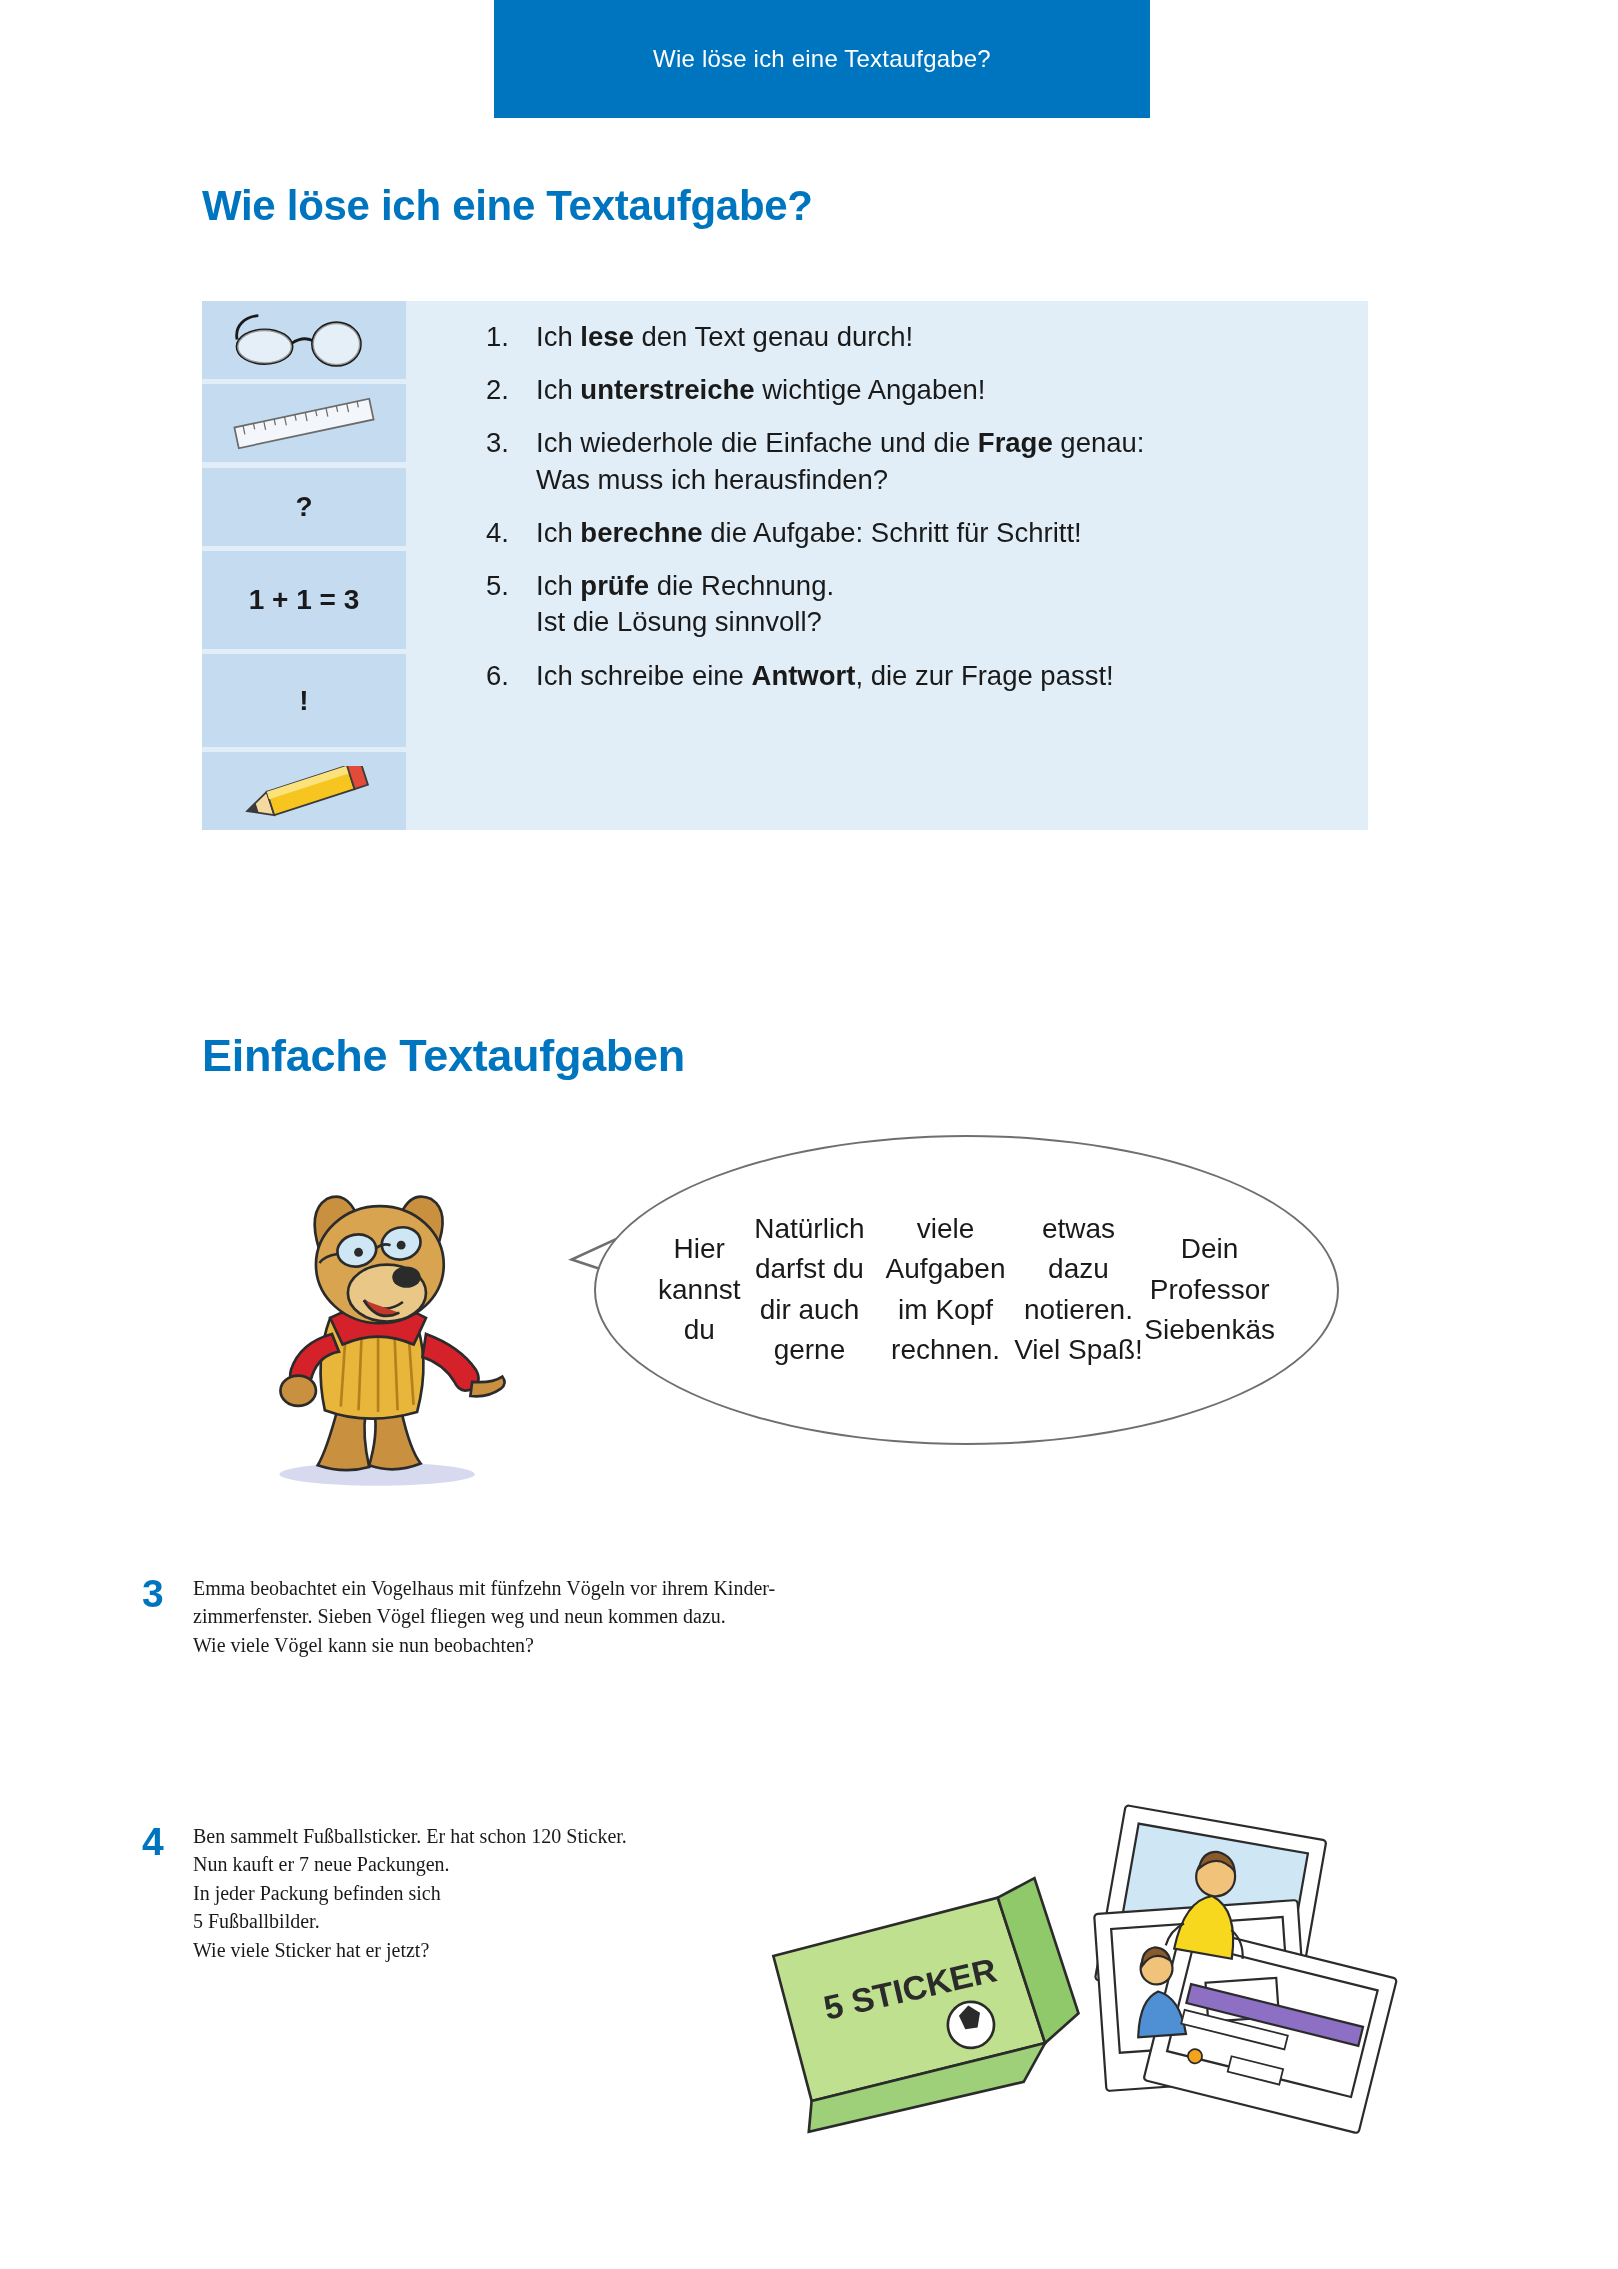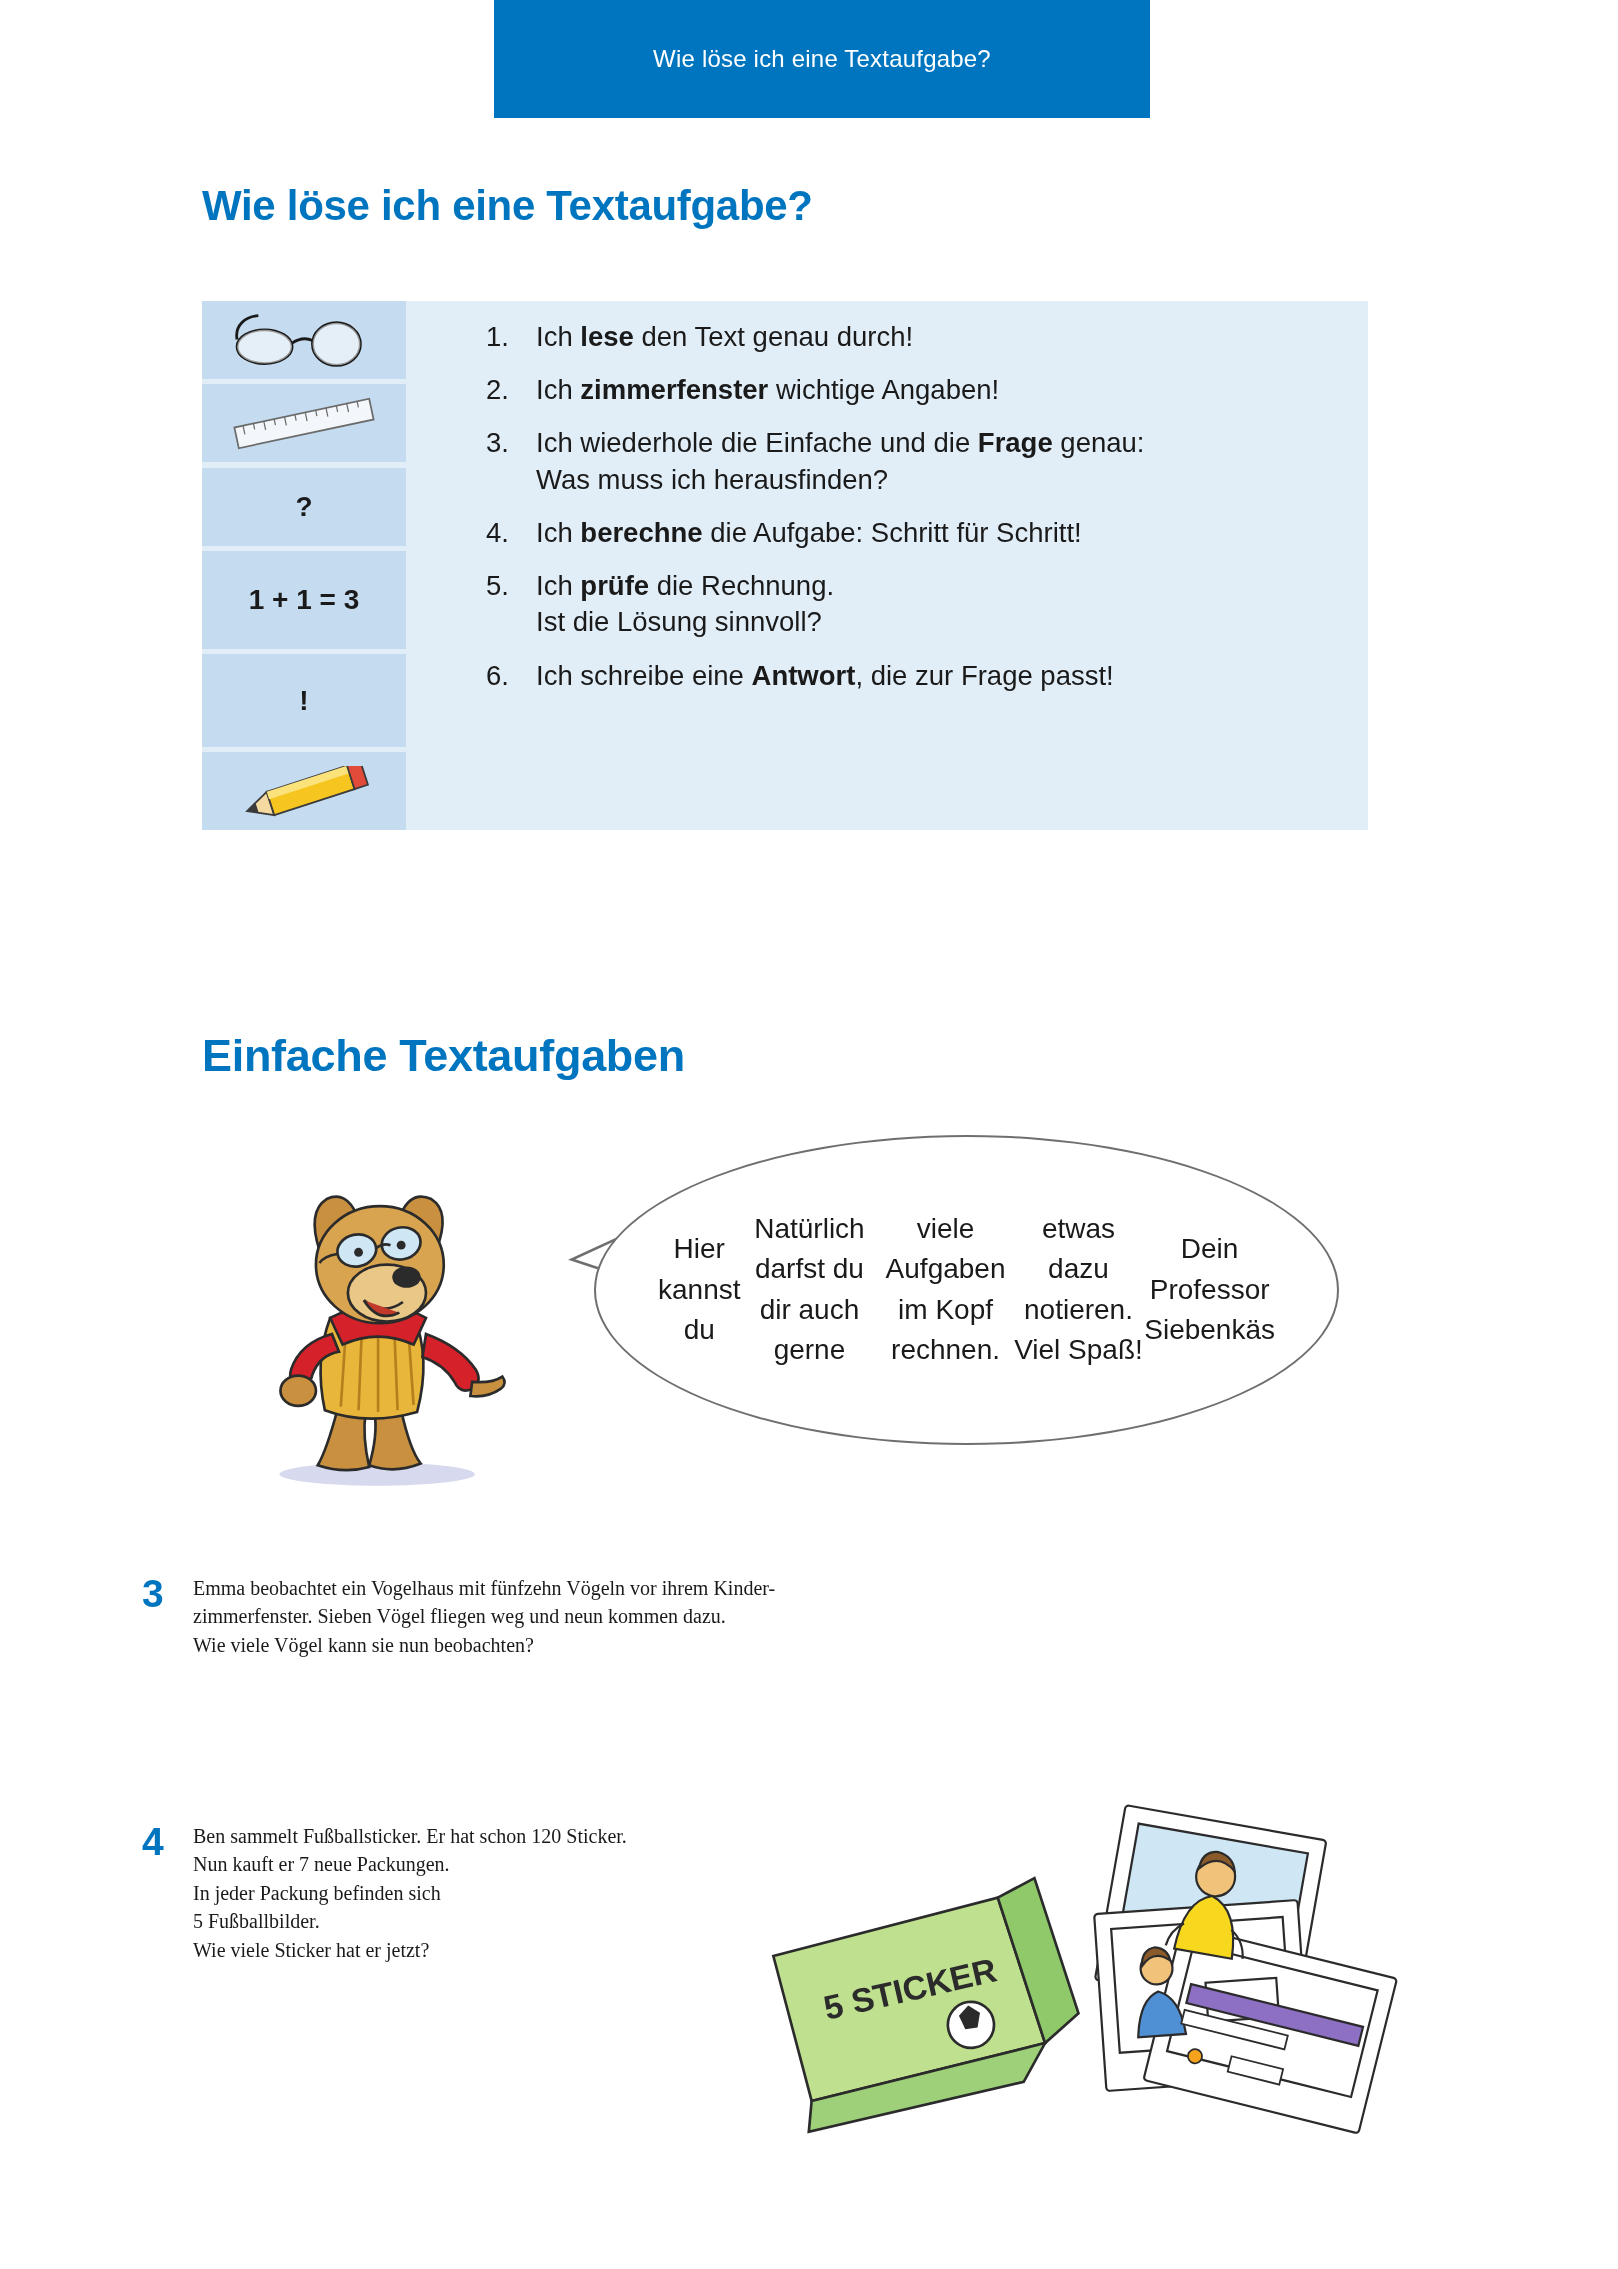--- a/index.html
+++ b/index.html
@@ -256,21 +256,21 @@
     <div class="step-row">
       <div class="step-num">1.</div>
       <div class="step-text">
         <span>Ich </span><b>lese</b><span> den Text genau durch!</span>
       </div>
     </div>
 
     <div class="step-row">
       <div class="step-num">2.</div>
       <div class="step-text">
-        <span>Ich </span><b>zimmerfenster</b><span> wichtige Angaben!</span>
+        <span>Ich </span><b>unterstreiche</b><span> wichtige Angaben!</span>
       </div>
     </div>
 
     <div class="step-row">
       <div class="step-num">3.</div>
       <div class="step-text">
         <span>Ich wiederhole die Einfache und die </span><b>Frage</b><span> genau:</span><br>
         <span>Was muss ich herausfinden?</span>
       </div>
     </div>

